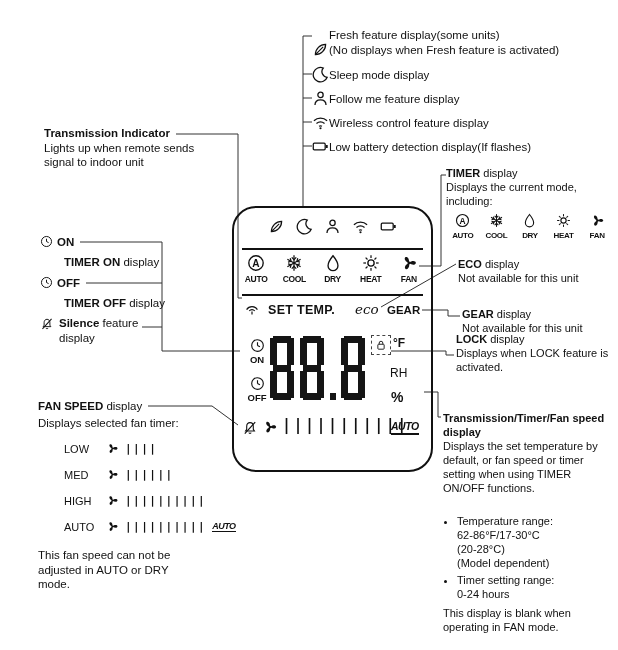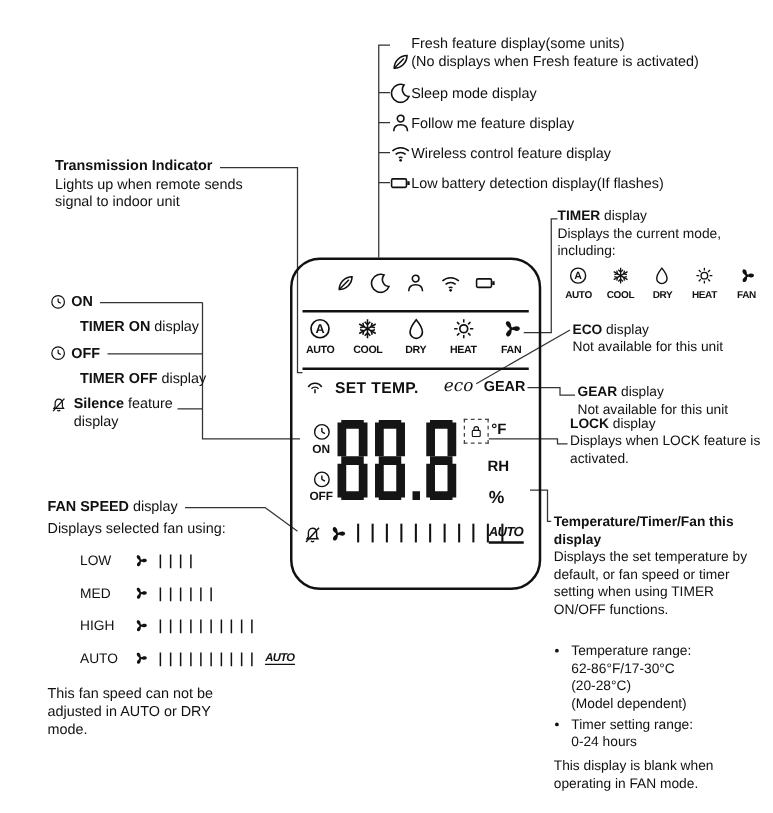--- a/index.html
+++ b/index.html
@@ -67,21 +67,21 @@
   .seg-f{top:2px;left:0;width:7px;height:27px;}
   .seg-b{top:2px;right:0;width:7px;height:27px;}
   .seg-e{bottom:2px;left:0;width:7px;height:27px;}
   .seg-c{bottom:2px;right:0;width:7px;height:27px;}
   .seg-dp{width:6px;height:7px;background:#151515;margin-right:5px;}
 
   .lock-box{position:absolute;left:137px;top:127px;width:18px;height:18px;border:1px dashed #444;
             display:flex;align-items:center;justify-content:center;}
   .lock-box .ic{width:12px;height:12px;}
   .unit-f{position:absolute;left:159px;top:128px;font-size:12px;font-weight:bold;}
-  .rh{position:absolute;left:156px;top:158px;font-size:12px;font-weight:bold;}
+  .rh{position:absolute;left:156px;top:158px;font-size:12px;font-weight:normal;}
   .pct{position:absolute;left:157px;top:181px;font-size:14px;font-weight:bold;}
   .silence-pos{position:absolute;left:8px;top:212px;width:16px;height:16px;}
   .fanb-pos{position:absolute;left:28px;top:211px;width:16px;height:16px;}
   .bars-pos{position:absolute;left:48px;top:208px;font-size:15px;letter-spacing:2.5px;}
   .auto-pos{position:absolute;left:157px;top:212px;}
 
   
   .rb{position:absolute;font-size:11px;line-height:14px;}
   .mode-b{left:446px;top:166px;width:170px;}
   .rm-row{display:flex;width:168px;margin-top:5px;}
@@ -259,21 +259,21 @@
         <use href="#i-silence"></use>
       </svg>
     <div class="txt">
       <span class="bt">Silence</span><span> feature display</span>
     </div>
   </div>
 
   <div class="fs-title">
     <span class="bt">FAN SPEED</span><span> display</span>
   </div>
-  <div class="fs-sub">Displays selected fan using:</div>
+  <div class="fs-sub">Displays selected fan timer:</div>
 
   <div class="fs-row" style="top:442px">
     <span class="name">LOW</span>
     <svg class="ic">
         <use href="#i-fan"></use>
       </svg>
     <span class="bars ann-bars">||||</span>
   </div>
   <div class="fs-row" style="top:468px">
     <span class="name">MED</span>
@@ -469,21 +469,21 @@
     <div><span class="bt">GEAR</span><span> display</span></div>
     <div>Not available for this unit</div>
   </div>
 
   <div class="rb lock-b">
     <div><span class="bt">LOCK</span><span> display</span></div>
     <div>Displays when LOCK feature is activated.</div>
   </div>
 
   <div class="rb temp-b">
-    <div><span class="bt">Temperature/Timer/Fan this</span><span class="bt"> display</span></div>
+    <div><span class="bt">Transmission/Timer/Fan speed</span><span class="bt"> display</span></div>
     <div>Displays the set temperature by default, or fan speed or timer setting when using TIMER ON/OFF functions.</div>
     <ul class="bullets">
       <li>Temperature range:
 62-86°F/17-30°C
 (20-28°C)
 (Model dependent)</li>
       <li>Timer setting range:
 0-24 hours</li>
     </ul>
     <div class="temp-note">This display is blank when operating in FAN mode.</div>

